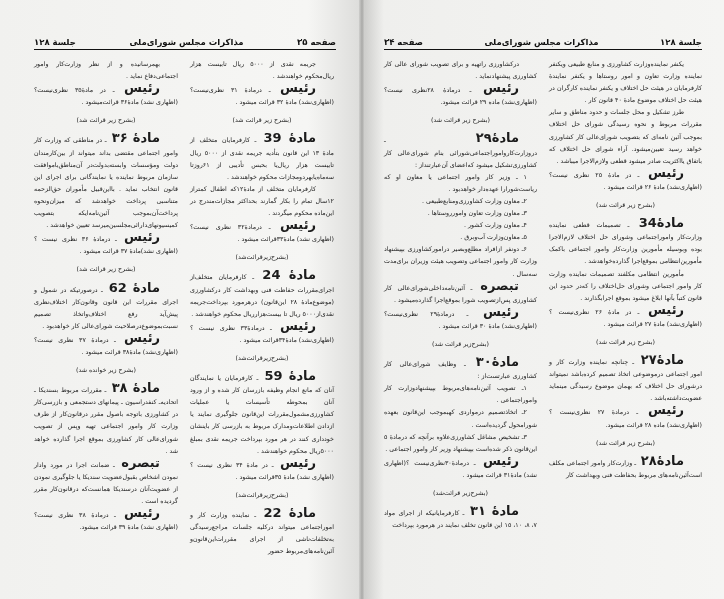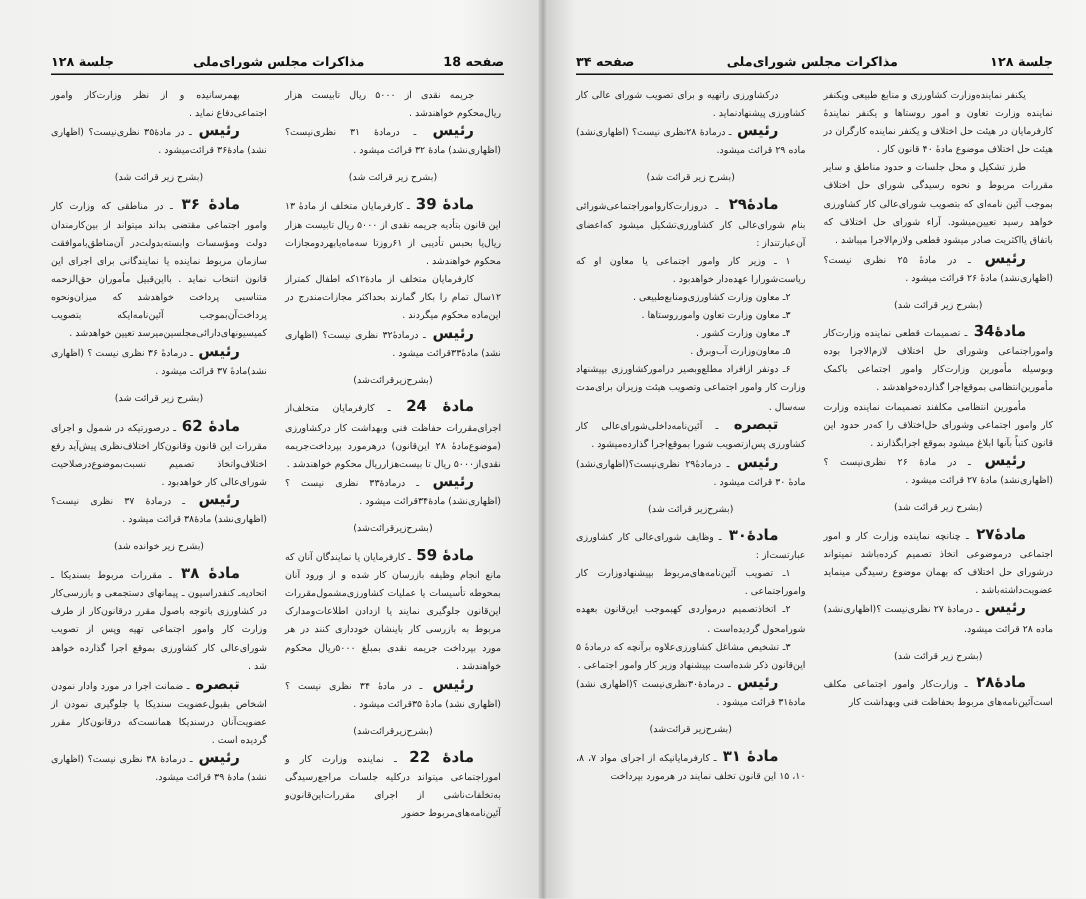--- a/index.html
+++ b/index.html
@@ -30,30 +30,30 @@
   .left .header-rule { left: 34px; width: 302px; }
   .right .header-rule { left: 22px; width: 318px; }
 
   .cols { position: absolute; top: 58px; display: flex; direction: rtl; gap: 12px; }
   .left .cols { left: 34px; width: 300px; }
   .right .cols { left: 22px; width: 318px; }
   .col { flex: 1; direction: rtl; text-align: justify; font-size: 6.3px; line-height: 12.1px; }
   .para { margin: 0; }
   .para.indent { text-indent: 18px; }
   .caption { text-align: center; margin: 6px 0; font-size: 6.3px; }
-  .bold { font-weight: bold; font-size: 10px; }
+  .bold { font-weight: bold; font-size: 13px; }
   .list-item { text-indent: 10px; }
 </style>
 </head>
 <body>
 
 <div class="spread">
   <div class="page left">
     <div class="header">
-      <span>صفحه 18</span>
+      <span>صفحه ۳۵</span>
       <span>مذاکرات مجلس شورای‌ملی</span>
       <span>جلسة ۱۲۸</span>
     </div>
     <div class="header-rule"></div>
     <div class="cols">
       <div class="col">
           <p class="para indent"><span>جریمه نقدی از ۵۰۰۰ ریال تابیست هزار ریال‌محکوم خواهندشد .</span></p>
           <p class="para indent"><span class="bold">رئیس </span><span>ـ درمادهٔ ۳۱ نظری‌نیست؟(اظهاری‌نشد) مادهٔ ۳۲ قرائت میشود .</span></p>
           <p class="caption">(بشرح زیر قرائت شد)</p>
           <p class="para indent"><span class="bold">مادهٔ 39 </span><span>ـ کارفرمایان متخلف از مادهٔ ۱۳ این قانون بتأدیه جریمه نقدی از ۵۰۰۰ ریال تابیست هزار ریال‌یا بحبس تأدیبی از ۶۱روزتا سه‌ماه‌یابهردومجازات محکوم خواهندشد .</span></p>

